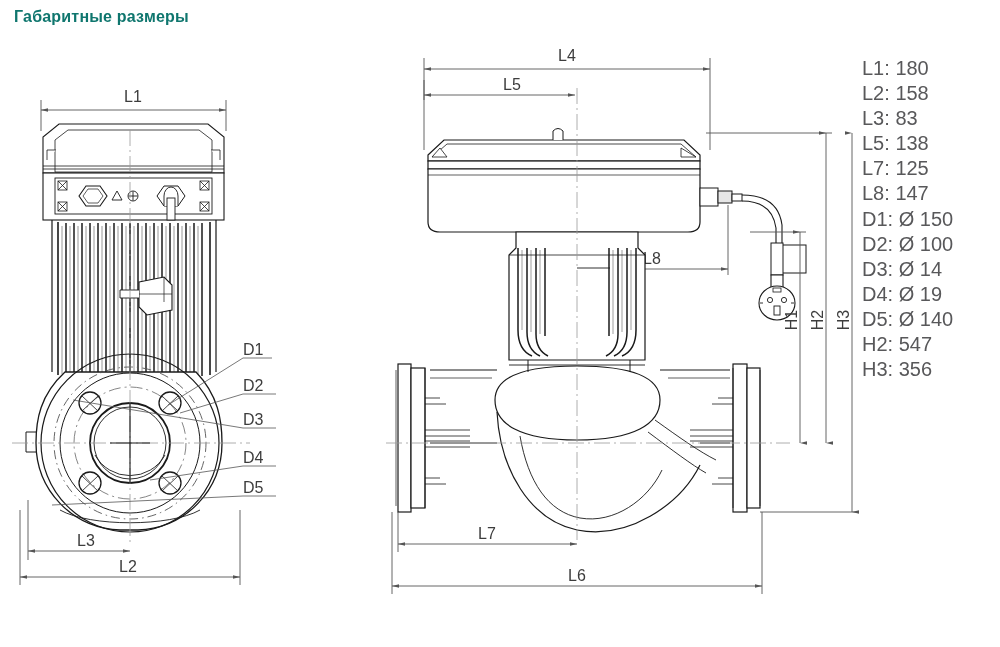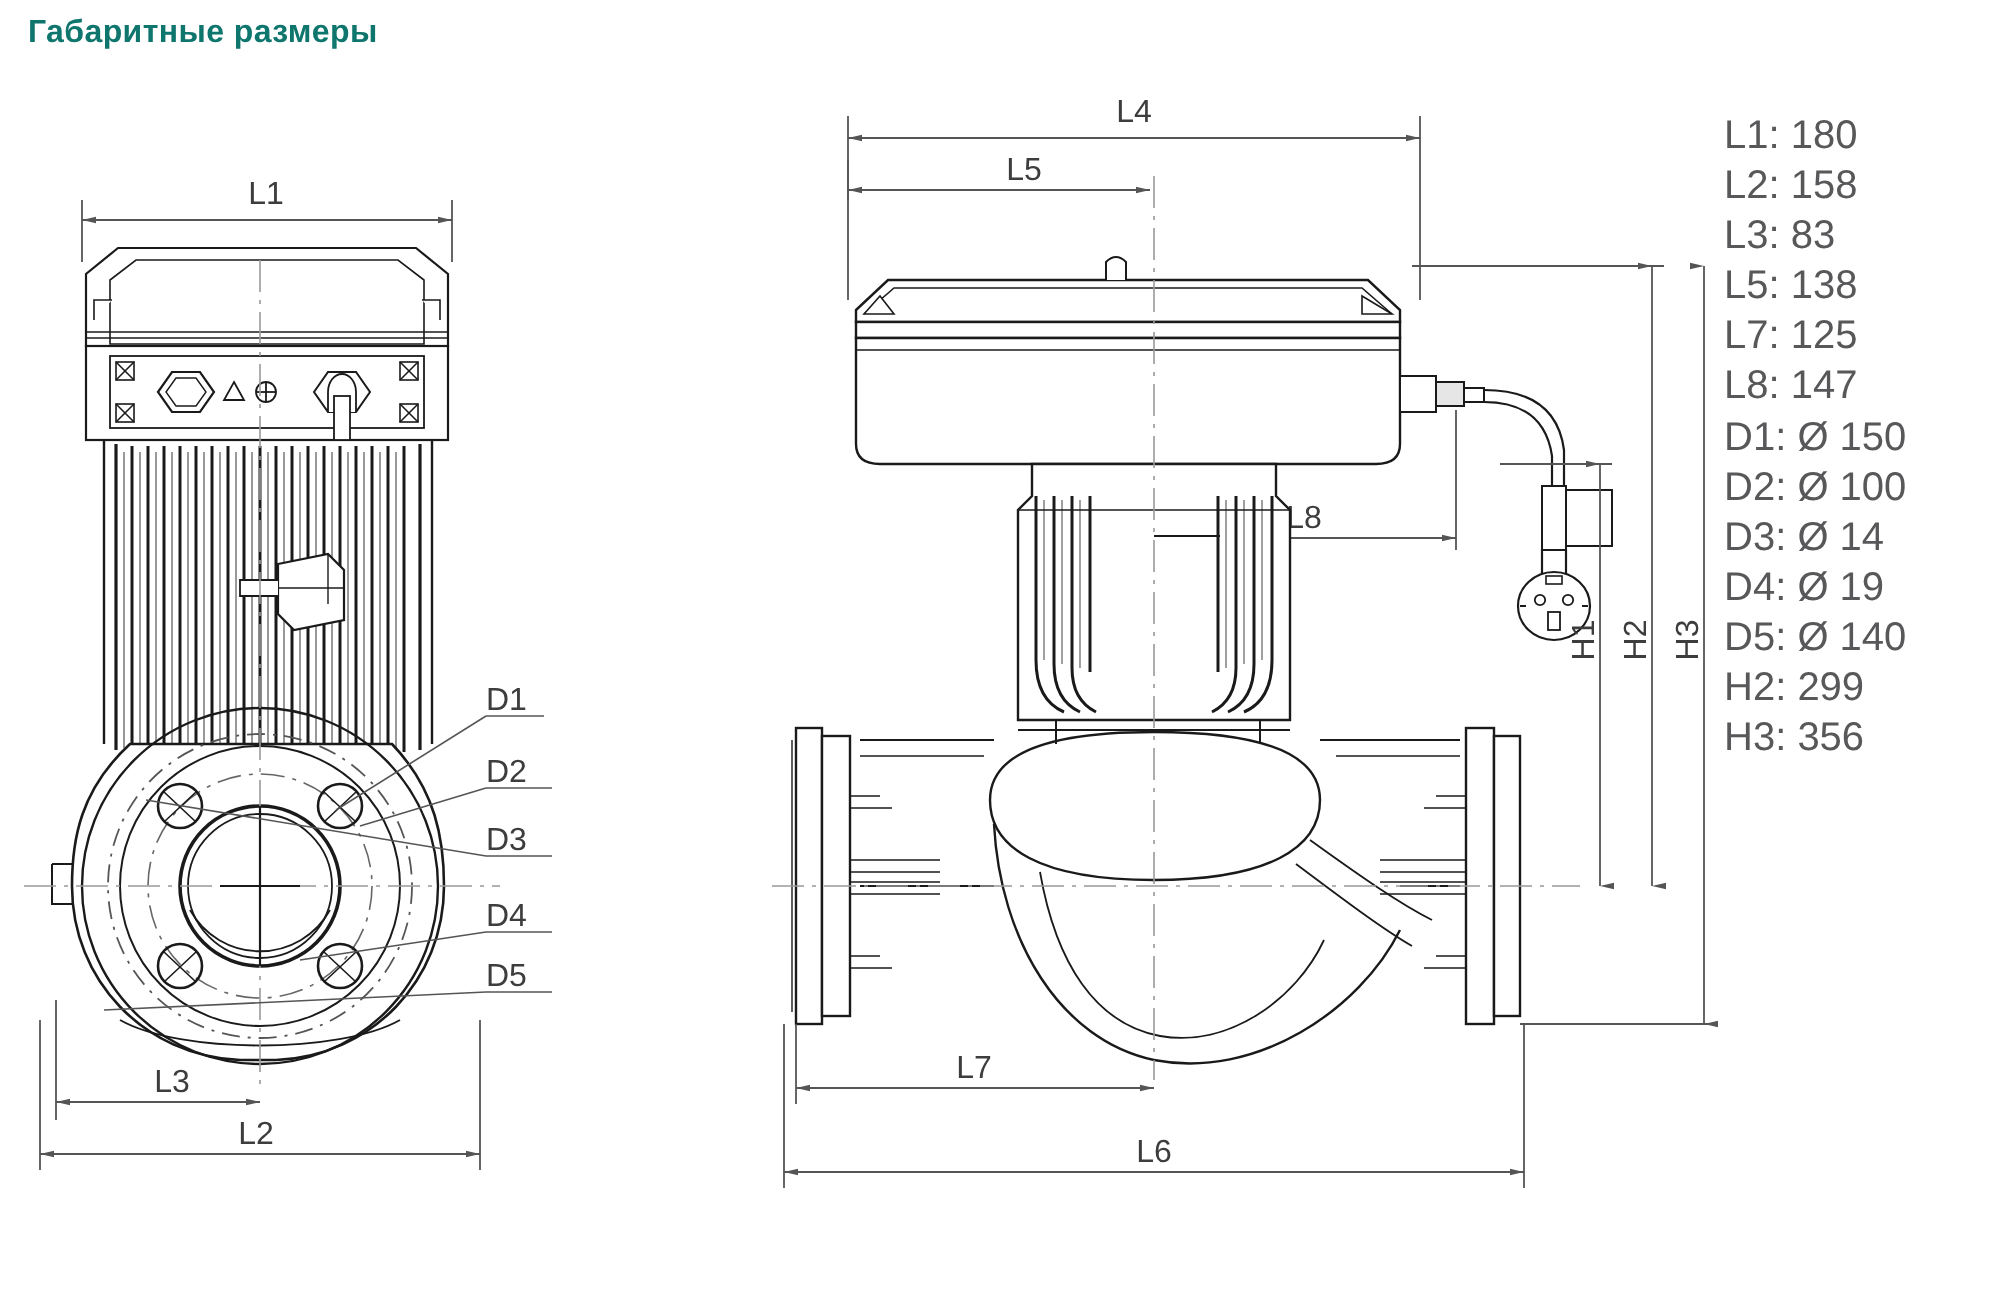--- a/index.html
+++ b/index.html
@@ -483,19 +483,19 @@
   <div class="spec-row">
     <span class="spec-key">D4:</span>
     <span class="spec-val">Ø 19</span>
   </div>
   <div class="spec-row">
     <span class="spec-key">D5:</span>
     <span class="spec-val">Ø 140</span>
   </div>
   <div class="spec-row">
     <span class="spec-key">H2:</span>
-    <span class="spec-val">299</span>
+    <span class="spec-val">547</span>
   </div>
   <div class="spec-row">
     <span class="spec-key">H3:</span>
     <span class="spec-val">356</span>
   </div>
 </div>
 
 </body></html>

